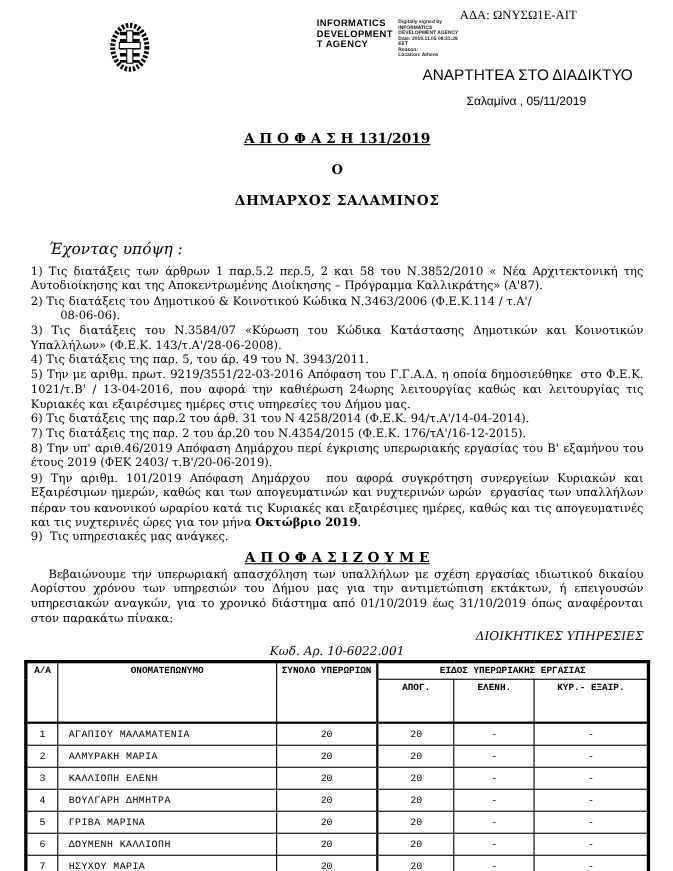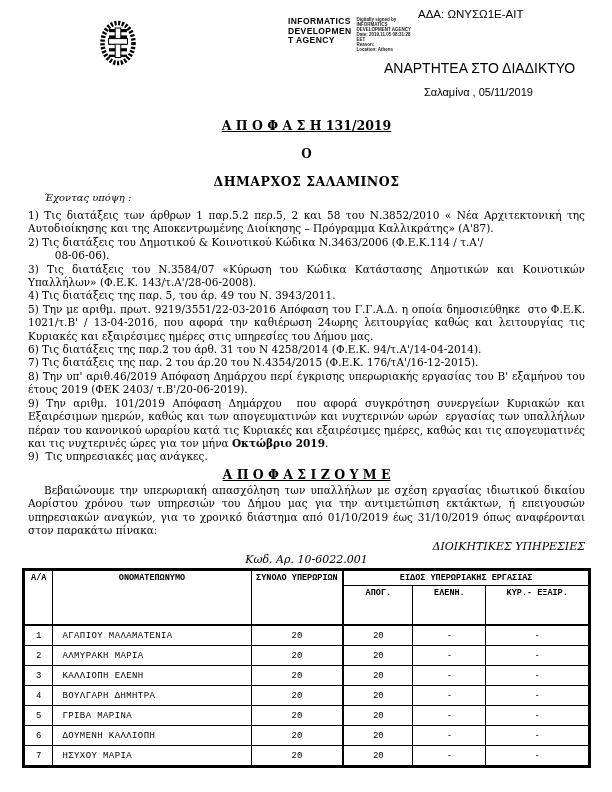--- a/index.html
+++ b/index.html
@@ -6,35 +6,35 @@
   .page{
     position:relative;
     width:612px;height:792px;
     background:#ffffff;
     margin:0 auto;
     font-family:"DejaVu Serif","Liberation Serif",serif;
     color:#000;
     overflow:hidden;
   }
   
-  .ada{position:absolute;top:8px;left:418px;font-family:Liberation Sans, sans-serif;font-size:11.5px;text-align:center;}
+  .ada{position:absolute;top:8px;left:418px;font-family:Liberation Serif, serif;font-size:11.5px;text-align:center;}
   .stamp{position:absolute;top:17px;left:288px;display:flex;gap:5px;font-family:"Liberation Sans",sans-serif;}
   .stamp-agency{font-size:8.5px;font-weight:bold;line-height:9.5px;letter-spacing:.4px;}
   .stamp-sig{font-size:4.5px;line-height:5px;font-weight:bold;color:#222;}
   .publish-notice{position:absolute;top:60px;left:384px;font-family:"Liberation Sans",sans-serif;font-size:14px;}
   .place-date{position:absolute;top:86px;left:424px;font-family:"Liberation Sans",sans-serif;font-size:11px;}
   .emblem{position:absolute;top:20px;left:96px;}
   .authority{position:absolute;top:64px;left:28px;font-size:12.5px;line-height:18px;letter-spacing:1px;}
   .authority .muni{font-weight:bold;text-decoration:underline;}
   
   .content{position:absolute;top:116px;left:28px;right:27px;}
   .decision-title{text-align:center;font-weight:bold;text-decoration:underline;font-size:12.5px;margin:2px 0 0 0;}
   .the-article{text-align:center;font-weight:bold;font-size:12px;margin:14px 0 0 0;}
   .issuer-title{text-align:center;font-weight:bold;font-size:12.5px;letter-spacing:.5px;margin:13px 0 0 0;}
-  .preamble{font-style:italic;font-size:10px;margin:3px 0 6px 16px;}
+  .preamble{font-style:italic;font-size:14px;margin:30px 0 6px 16px;}
   .list p{margin:0;font-size:10.5px;line-height:13.4px;text-align:justify;white-space:pre-wrap;}
   .decide-heading{text-align:center;font-weight:bold;text-decoration:underline;font-size:12.5px;margin:3px 0 2px 0;}
   .decide-text{margin:0;font-size:10.5px;line-height:13.4px;text-align:justify;text-indent:16px;}
   .section-title{text-align:right;font-style:italic;font-size:11px;margin:3px 0 0 0;}
   .section-code{text-align:center;font-style:italic;font-size:11px;margin:0 0 2px 0;}
   
   table.ot{border-collapse:collapse;width:calc(100% + 12px);margin-left:-6px;
     font-family:Liberation Mono, monospace;table-layout:fixed;}
   table.ot,table.ot th,table.ot td{border:1px solid #000;}
   table.ot{border:3px solid #000;}
@@ -49,21 +49,21 @@
 </head>
 <body>
 
 <div class="page">
 
   <div class="ada">ΑΔΑ: ΩΝΥΣΩ1Ε-ΑΙΤ</div>
 
   <div class="stamp">
     <div class="stamp-agency">
       <div>INFORMATICS</div>
-      <div>DEVELOPMEN</div>
+      <div>DEVELOPMENT</div>
       <div>T AGENCY</div>
     </div>
     <div class="stamp-sig">
       <div>Digitally signed by</div>
       <div>INFORMATICS</div>
       <div>DEVELOPMENT AGENCY</div>
       <div>Date: 2019.11.05 08:31:28</div>
       <div>EET</div>
       <div>Reason:</div>
       <div>Location: Athens</div>

